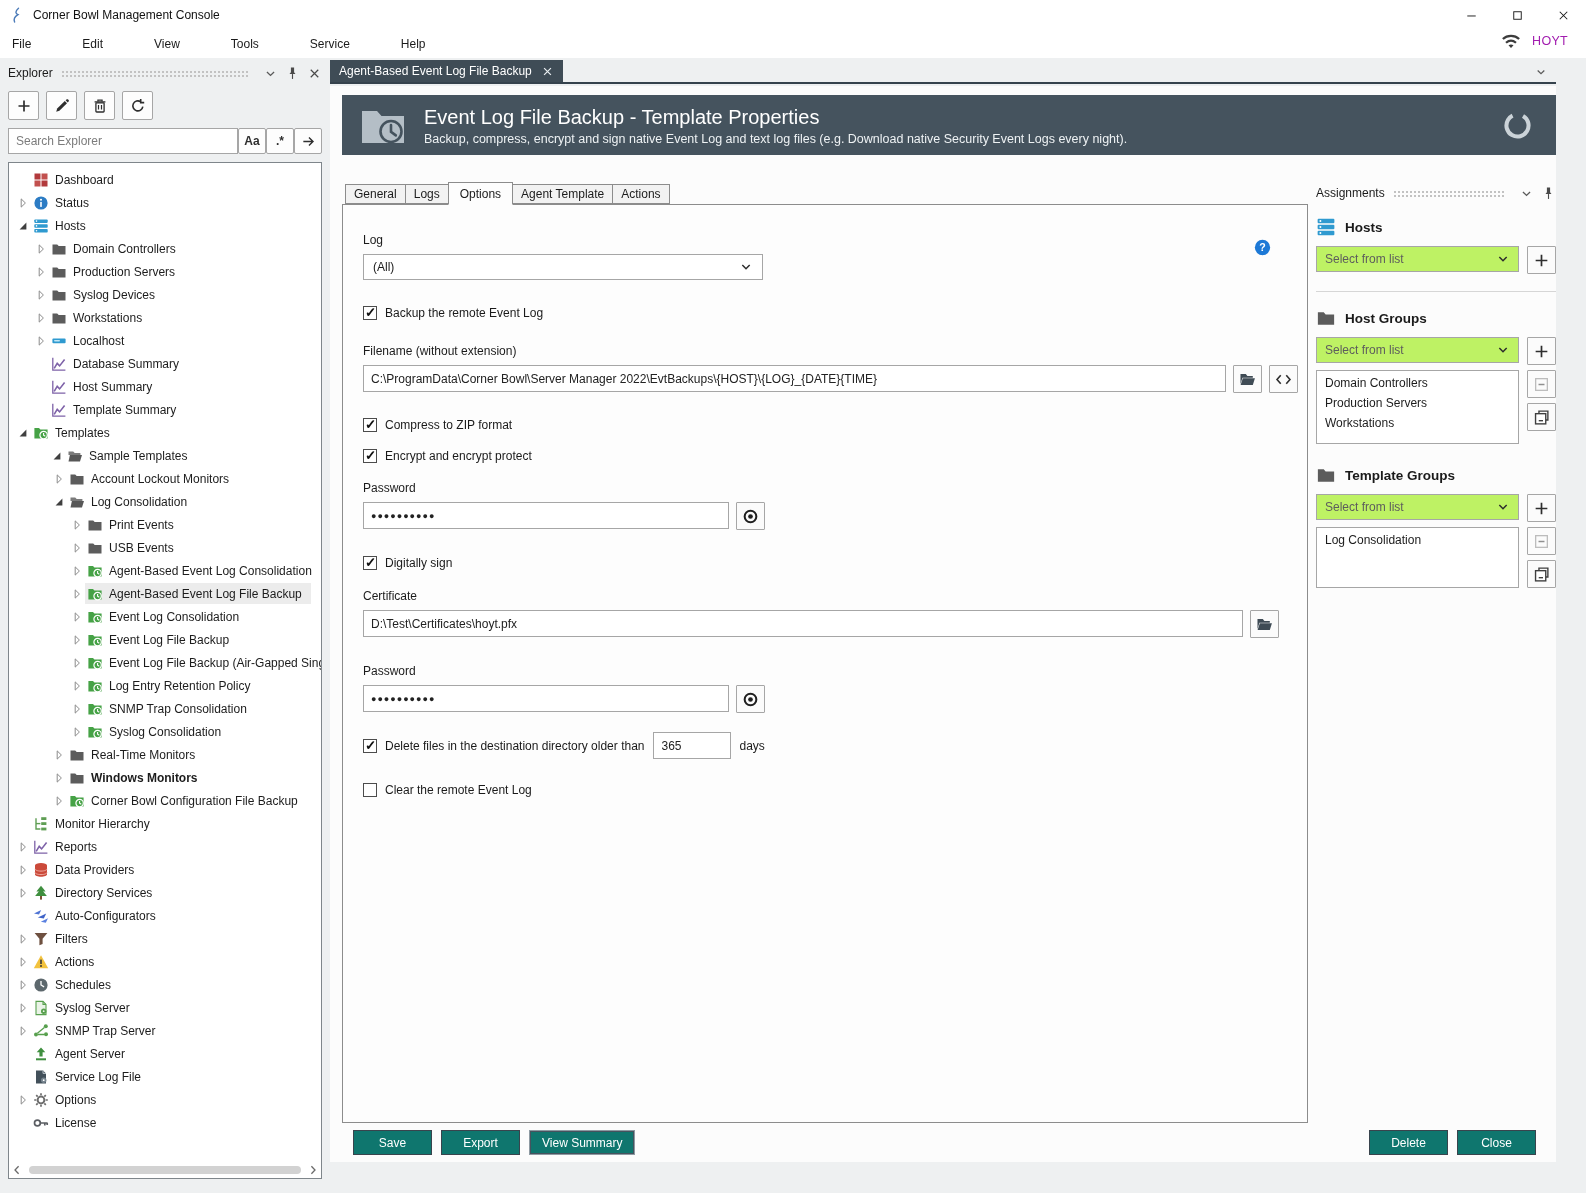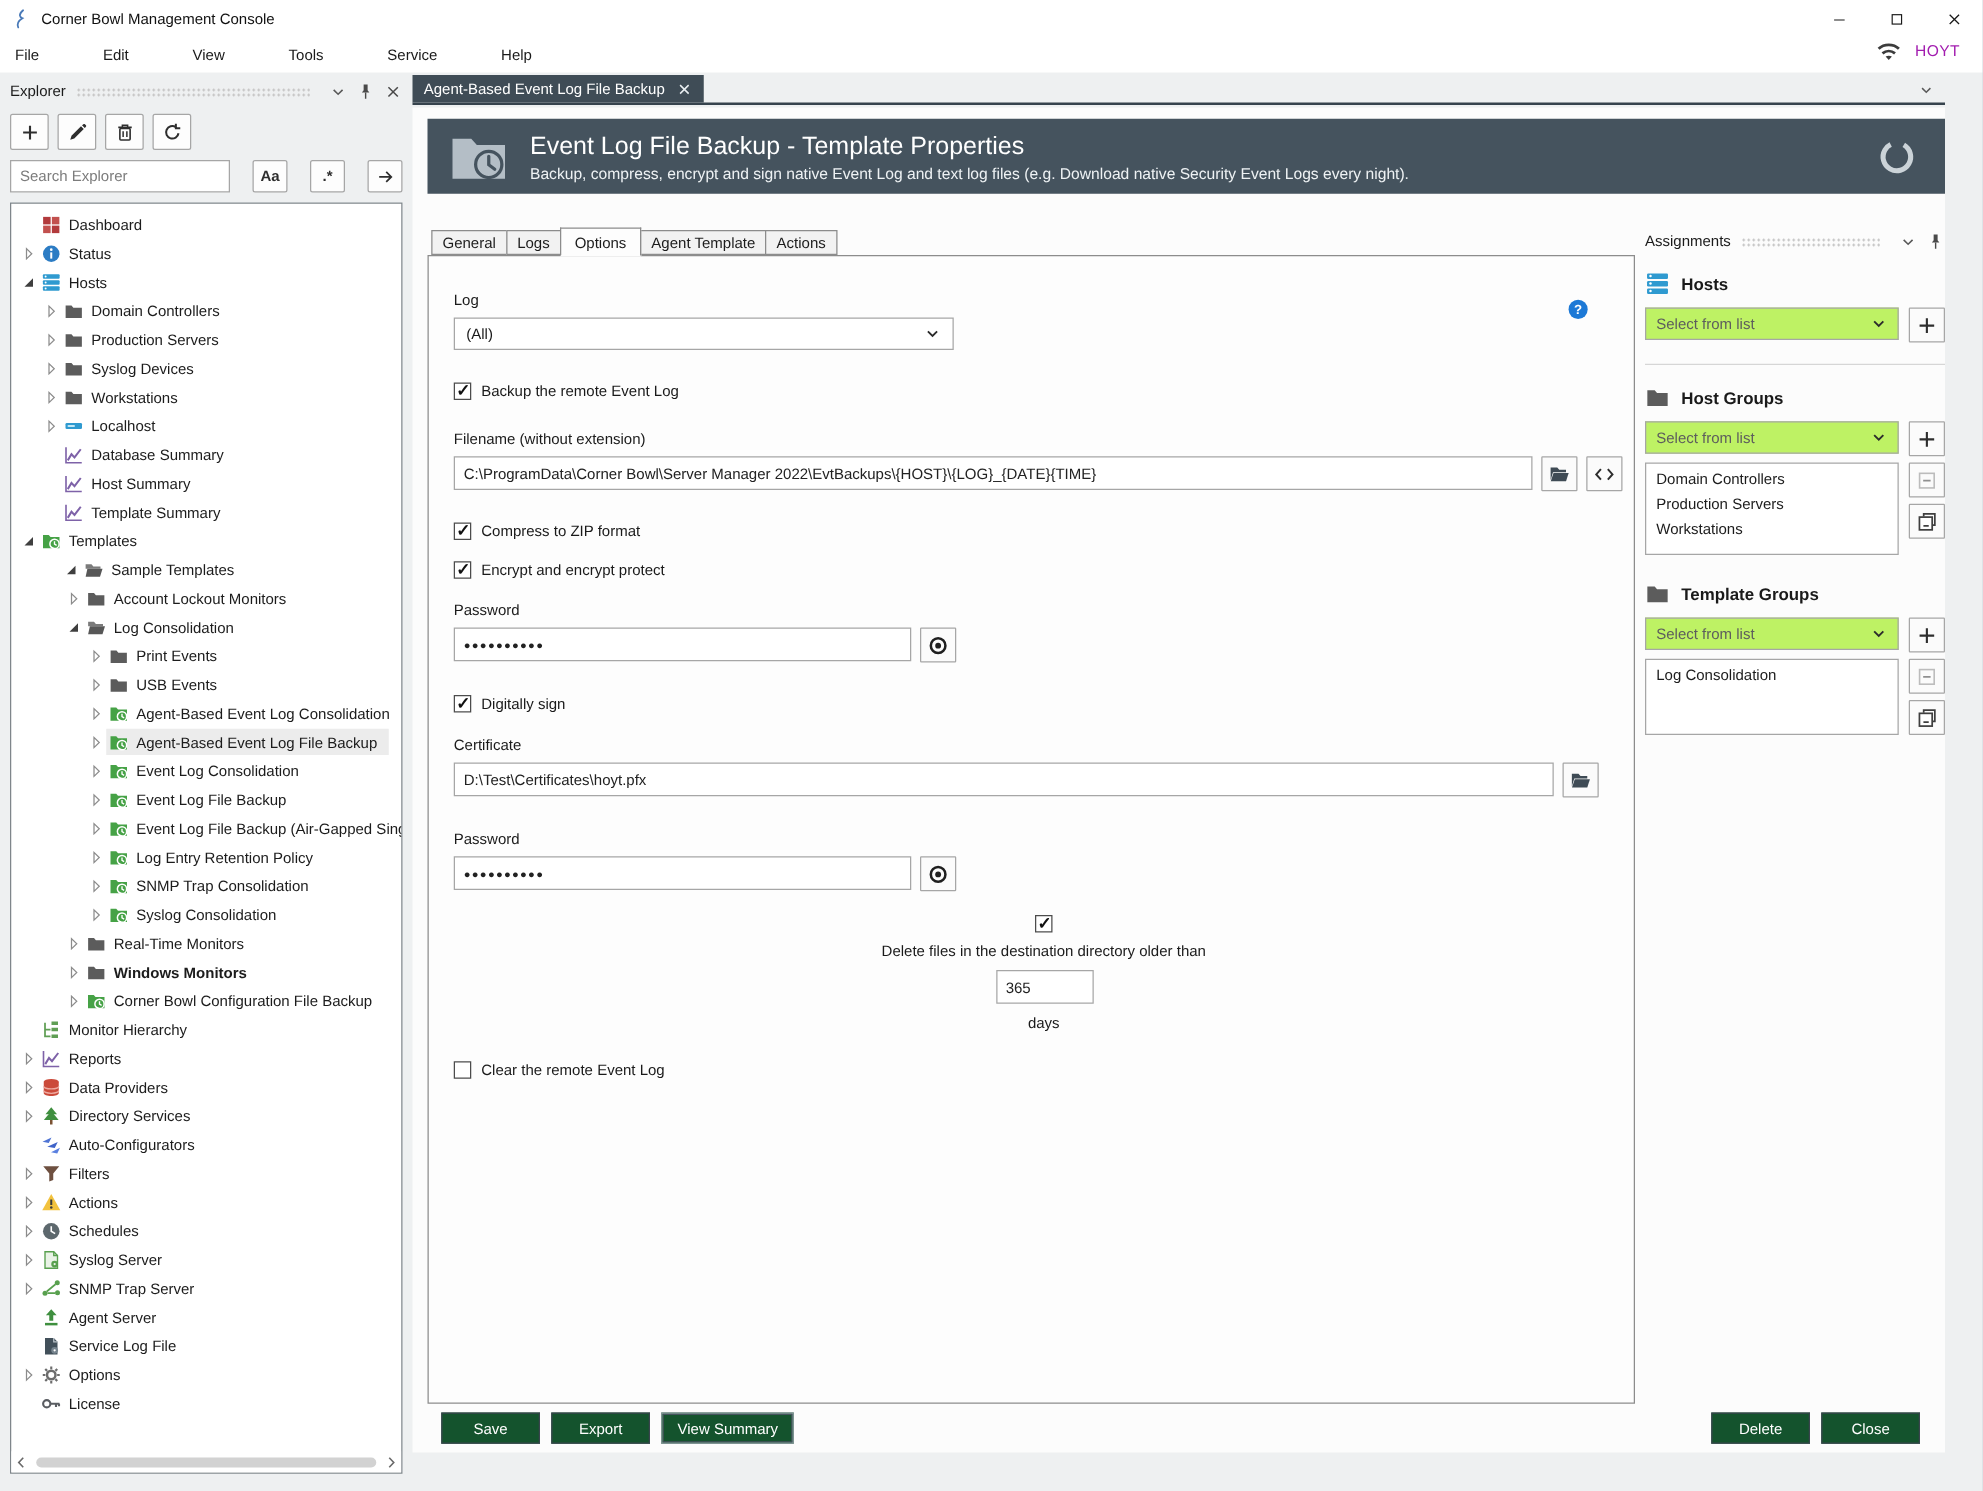--- a/index.html
+++ b/index.html
@@ -24,21 +24,21 @@
 
   
   .explorer { position:absolute; left:8px; top:62px; width:314px; bottom:14px; display:flex; flex-direction:column; }
   .panel-hdr { height:22px; display:flex; align-items:center; flex:none; }
   .panel-hdr .ph-title { font-size:12px; color:#1b1b1b; }
   .dots { flex:1; height:8px; margin:2px 8px 0; background-image:radial-gradient(circle,#c2c2c2 0.9px,transparent 1px); background-size:4px 4px; }
   .ph-icon { width:15px; height:15px; margin-left:7px; flex:none; }
   .exp-toolbar { display:flex; gap:7px; padding:7px 0 4px; flex:none; }
   .tool-btn { width:31px; height:29px; border:1px solid #a6a6a6; background:#fdfdfd; border-radius:2px; display:flex; align-items:center; justify-content:center; }
   .tool-btn span { width:16px; height:16px; }
-  .search-row { display:flex; gap:18px; padding:4px 0 2px; flex:none; }
+  .search-row { display:flex; gap:0; padding:4px 0 2px; flex:none; }
   .search-input { flex:1; height:26px; border:1px solid #a6a6a6; background:#fff; font:12px "Liberation Sans",sans-serif; padding:0 7px; color:#333; }
   .search-input::placeholder { color:#7c7c7c; }
   .mini-btn { width:28px; height:26px; border:1px solid #a6a6a6; background:#fdfdfd; border-radius:2px; display:flex; align-items:center; justify-content:center; font-size:12px; font-weight:bold; color:#2e2e2e; flex:none; }
   .mini-btn .gly { width:15px; height:15px; }
   .tree-box { flex:1; margin-top:6px; border:1px solid #7f868b; background:#fff; position:relative; overflow:hidden; padding-top:5px; }
   .tree-row { display:flex; align-items:center; height:23px; white-space:nowrap; }
   .twisty { width:16px; height:16px; flex:none; }
   .row-main { display:flex; align-items:center; height:21px; padding-right:9px; }
   .row-main.selected { background:#ececec; }
   .ticon { width:16px; height:16px; margin:0 6px 0 2px; flex:none; }
@@ -91,21 +91,21 @@
   .assign-sep { border-top:1px solid #d6d6d6; margin:17px 0 2px; }
   .list-row { display:flex; gap:8px; margin-top:5px; }
   .listbox { flex:1; border:1px solid #a6a6a6; background:#fff; padding:2px 0; }
   .listbox .list-item { padding:3px 8px; font-size:12px; color:#1c1c1c; }
   .side-btns { display:flex; flex-direction:column; gap:5px; }
   .hg-list { min-height:74px; }
   .tg-list { min-height:57px; }
 
   
   .footer { display:flex; align-items:center; margin:7px 20px 0 23px; }
-  .btn-dark { height:25px; min-width:79px; padding:0 12px; background:#14532d; border:1px solid #39444d; color:#fff; font-size:12px; display:flex; align-items:center; justify-content:center; margin-right:9px; }
+  .btn-dark { height:25px; min-width:79px; padding:0 12px; background:#0f766e; border:1px solid #39444d; color:#fff; font-size:12px; display:flex; align-items:center; justify-content:center; margin-right:9px; }
   .btn-dark.focused { border:1px solid #8d9aa2; box-shadow:inset 0 0 0 1px #46535e; }
   .footer .spacer { flex:1; }
   .footer .right .btn-dark:last-child { margin-right:0; }
   .footer .right { display:flex; }
 </style>
 </head>
 <body>
 
 <div class="window">
 
@@ -1045,21 +1045,21 @@
               <div class="sq-btn">
                   <span class="gly">
                     <svg viewBox="0 0 16 16" xmlns="http://www.w3.org/2000/svg">
                       <circle cx="8" cy="8" r="5.5" fill="none" stroke="#1f1f1f" stroke-width="1.9"></circle>
                       <circle cx="8" cy="8" r="2.2" fill="#1f1f1f"></circle>
                     </svg>
                   </span>
                 </div>
             </div>
 
-            <div class="check-row" style="margin-top:19px;flex-direction:column;">
+            <div class="check-row" style="margin-top:19px;">
               <span class="checkbox checked"></span>
               <span>Delete files in the destination directory older than</span>
               <input class="text-input" style="width: 78px; margin-left: 1px;" value="365">
               <span>days</span>
             </div>
 
             <div class="check-row" style="margin-top:24px;">
               <span class="checkbox"></span>
               <span>Clear the remote Event Log</span>
             </div>

